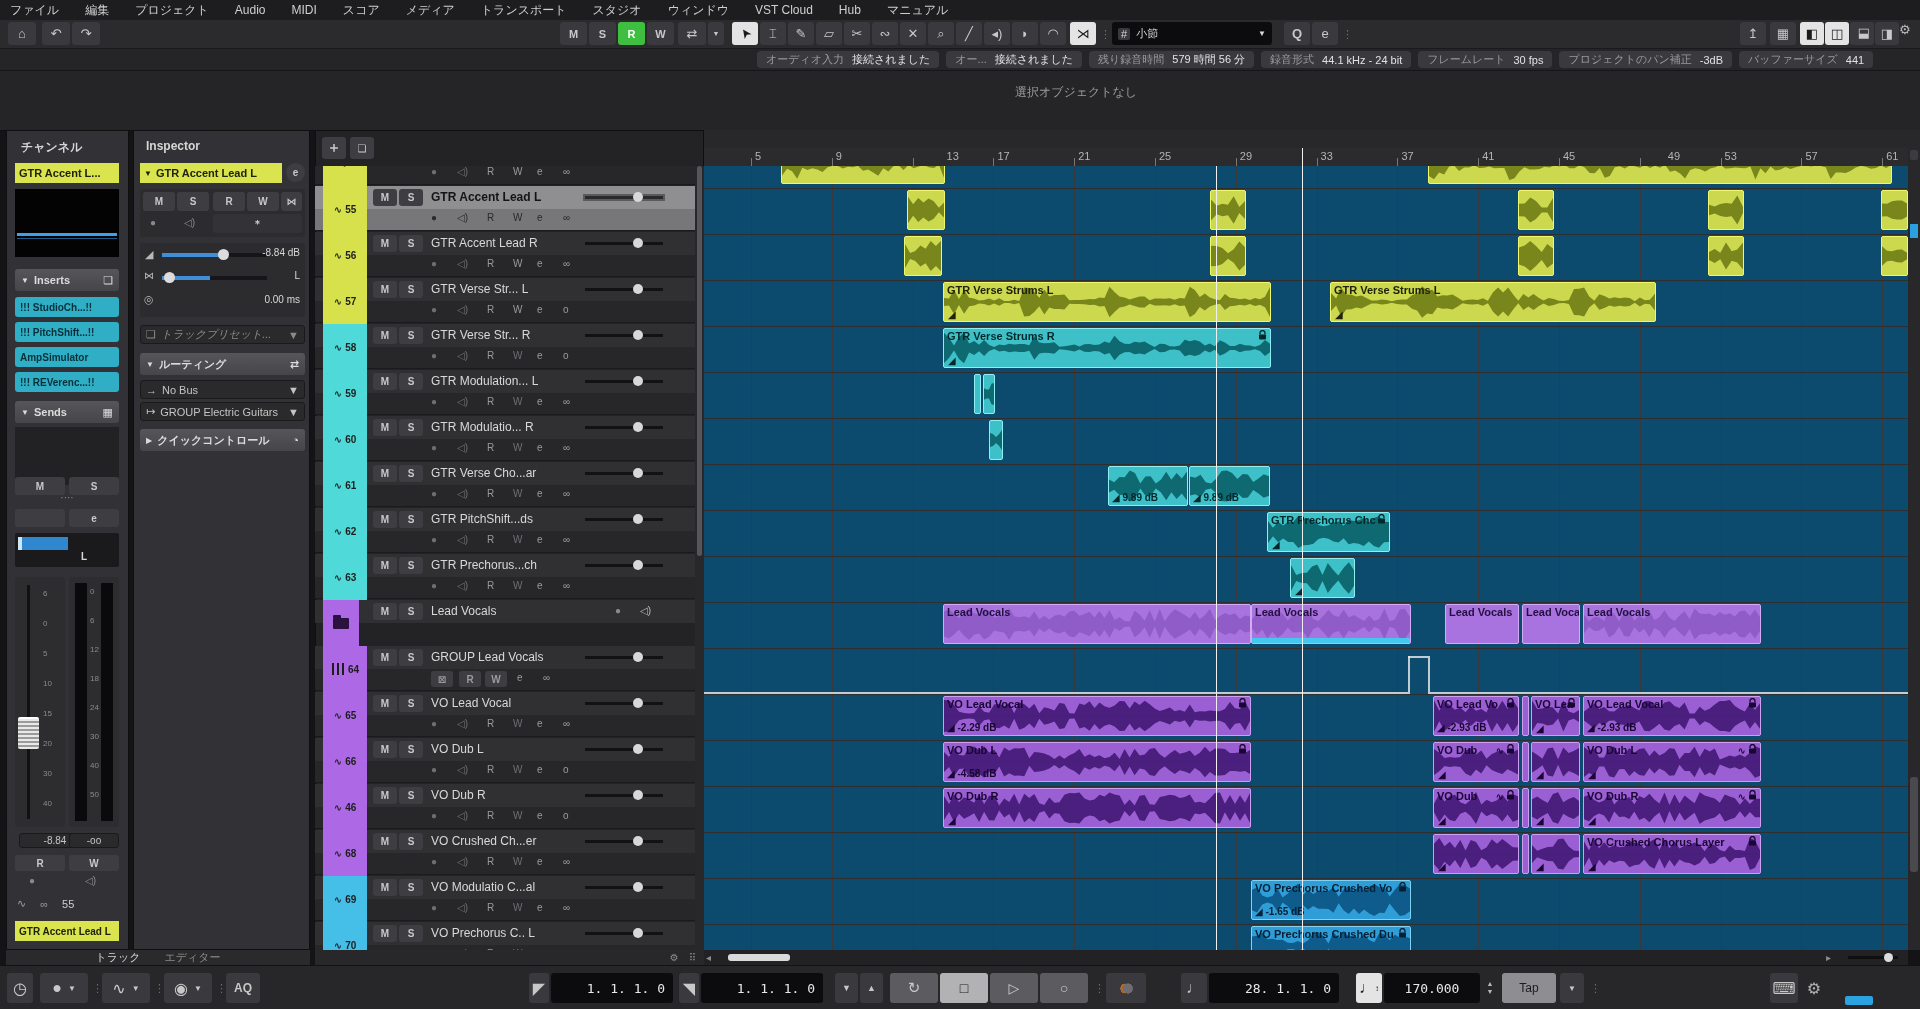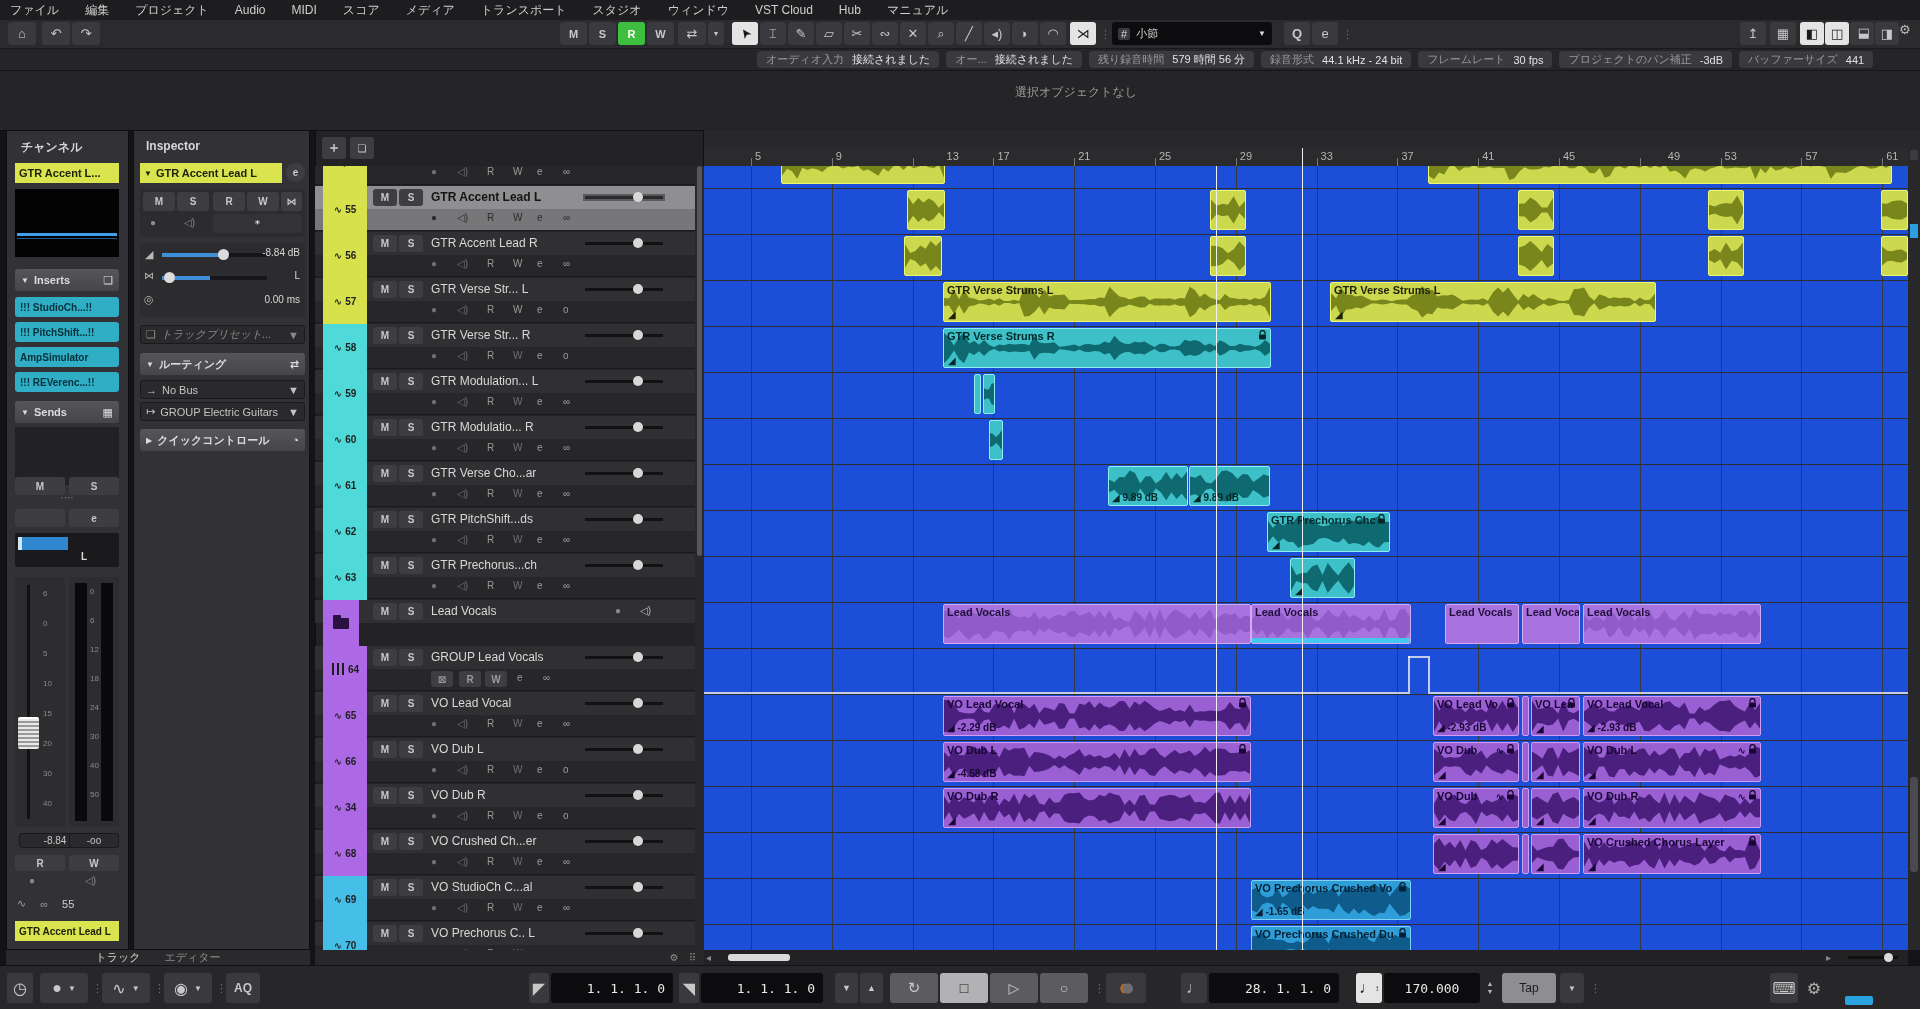--- a/index.html
+++ b/index.html
@@ -27,21 +27,21 @@
   #trackrows{left:315px;top:166px;width:380px;height:784px;overflow:hidden;}
   .trow{position:absolute;left:0;width:380px;height:46px;}
   .trow .nline{position:absolute;left:0;top:0;width:380px;height:23px;background:#303033;}
   .trow .cline{position:absolute;left:0;top:23px;width:380px;height:22px;background:#27272a;border-bottom:1px solid #1b1b1d;box-sizing:border-box;}
   .trow.sel .nline{background:#8f8f91;} .trow.sel .cline{background:#77777a;}
   .tname{position:absolute;left:116px;top:4px;font-size:12px;color:#d8d8d8;white-space:nowrap;}
   .trow.sel .tname{color:#141414;font-weight:bold;}
   .strip{position:absolute;left:8px;top:0;width:44px;height:46px;display:flex;align-items:center;justify-content:center;gap:3px;color:#1d1d1d;font-size:10px;font-weight:bold;}
   .msb{position:absolute;top:3px;width:24px;height:17px;font-size:10px;}
   .cic{position:absolute;top:3px;font-size:10px;color:#9a9a9a;}
-  #arrange{left:704px;top:166px;width:1204px;height:784px;background:#1d4ed8;overflow:hidden;}
+  #arrange{left:704px;top:166px;width:1204px;height:784px;background:#0c4a6e;overflow:hidden;}
   #ruler{left:704px;top:148px;width:1204px;height:18px;background:#2b2b2d;border-bottom:1px solid #151517;overflow:hidden;}
   .rnum{position:absolute;top:2px;font-size:11px;color:#b4b4b4;}
   .rtick{position:absolute;top:10px;width:1px;height:8px;background:#777;}
   .grid{position:absolute;top:0;width:1px;height:784px;background:#39393d;}
   .lanesep{position:absolute;left:0;width:1204px;height:1px;background:#2e2e31;}
   .ev{position:absolute;border-radius:2px;box-sizing:border-box;overflow:hidden;}
   .ev-yellow{background:#ccd84e;border:1px solid #eef76d;}
   .ev-cyan{background:#3ec0c8;border:1px solid #8eeef2;}
   .ev-purple{background:#9a5fd2;border:1px solid #cd9ff2;}
   .ev-blue{background:#2f9ed8;border:1px solid #7fd2f2;}
@@ -649,21 +649,21 @@
       <div class="cline">
         <div class="cic" style="left: 116px; color: rgb(111, 111, 115);">●</div>
         <div class="cic" style="left: 142px; color: rgb(111, 111, 115);">◁)</div>
         <div class="cic" style="left: 172px;">R</div>
         <div class="cic" style="left: 198px; color: rgb(111, 111, 115);">W</div>
         <div class="cic" style="left: 222px;">e</div>
         <div class="cic" style="left: 248px;">o</div>
       </div>
       <div class="strip" style="background: rgb(173, 104, 230);">
         <span>∿</span>
-        <span>34</span>
+        <span>46</span>
       </div>
       <div class="msb smbtn" style="left: 58px;">M</div>
       <div class="msb smbtn" style="left: 84px;">S</div>
       <div class="tname">VO Dub R</div>
       <div class="abs" style="left: 270px; top: 10px; width: 78px; height: 3px; background: rgb(18, 18, 20);">
         <div class="abs" style="left: 48px; top: -4px; width: 10px; height: 10px; border-radius: 50%; background: rgb(216, 216, 216);"></div>
       </div>
     </div>
     <div class="trow" style="top: 664px;">
       <div class="nline"></div>
@@ -695,21 +695,21 @@
         <div class="cic" style="left: 198px; color: rgb(111, 111, 115);">W</div>
         <div class="cic" style="left: 222px;">e</div>
         <div class="cic" style="left: 248px;">∞</div>
       </div>
       <div class="strip" style="background: rgb(69, 191, 232);">
         <span>∿</span>
         <span>69</span>
       </div>
       <div class="msb smbtn" style="left: 58px;">M</div>
       <div class="msb smbtn" style="left: 84px;">S</div>
-      <div class="tname">VO StudioCh C...al</div>
+      <div class="tname">VO Modulatio C...al</div>
       <div class="abs" style="left: 270px; top: 10px; width: 78px; height: 3px; background: rgb(18, 18, 20);">
         <div class="abs" style="left: 48px; top: -4px; width: 10px; height: 10px; border-radius: 50%; background: rgb(216, 216, 216);"></div>
       </div>
     </div>
     <div class="trow" style="top: 756px;">
       <div class="nline"></div>
       <div class="cline">
         <div class="cic" style="left: 116px; color: rgb(111, 111, 115);">●</div>
         <div class="cic" style="left: 142px; color: rgb(111, 111, 115);">◁)</div>
         <div class="cic" style="left: 172px;">R</div>

